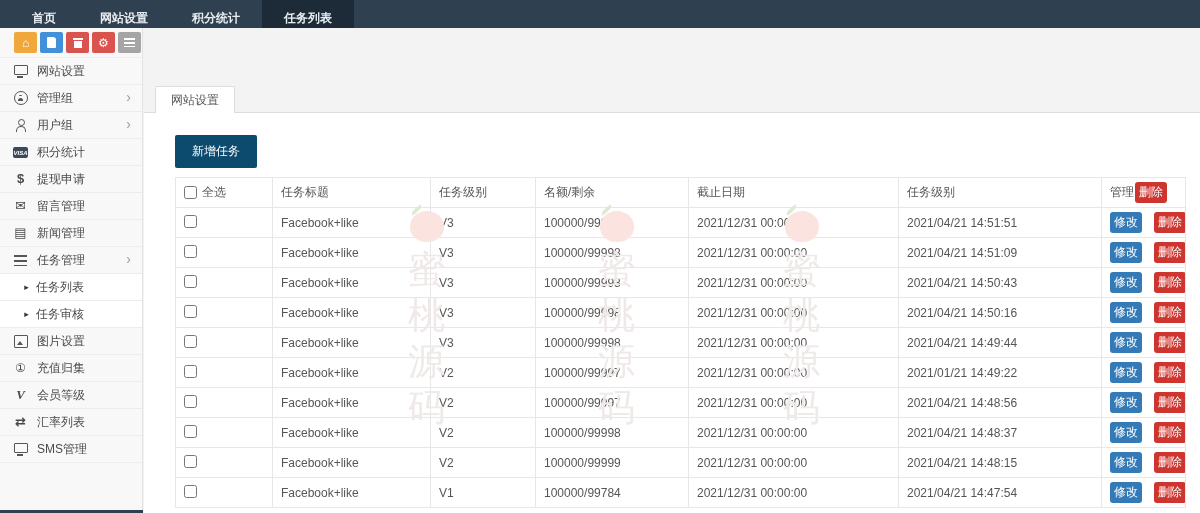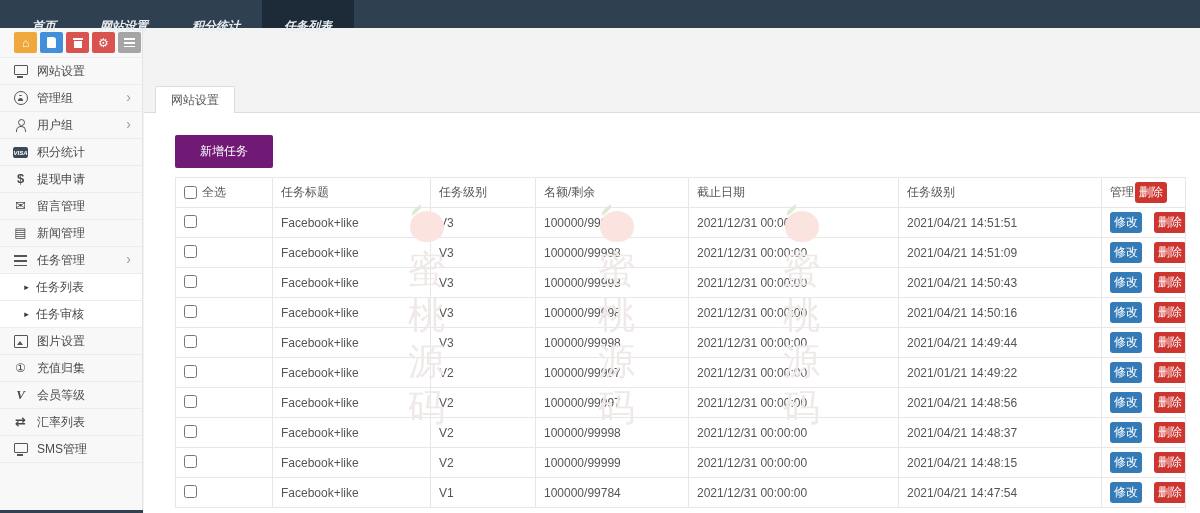--- a/index.html
+++ b/index.html
@@ -5,22 +5,22 @@
   * { margin:0; padding:0; box-sizing:border-box; }
   html,body { width:1200px; height:513px; overflow:hidden; background:#f3f3f4;
     font-family:"Liberation Sans","DejaVu Sans",sans-serif; }
 
   
   .topbar { position:absolute; left:0; top:0; width:1200px; height:28px; background:#2f4050;
     display:flex; align-items:stretch; z-index:20; }
   .logo { width:145px; display:flex; align-items:center; justify-content:center;
     color:#18bc9c; font-size:13px; font-weight:bold; letter-spacing:.3px; cursor:pointer; }
   .topnav { display:flex; margin-left:10px; }
-  .nav-item { padding:12px 22px; line-height:28px; font-size:12px; font-weight:600;
-    color:#e8edf1; cursor:pointer;font-style:italic; }
+  .nav-item { padding:4px 22px; line-height:28px; font-size:12px; font-weight:600;
+    color:#e8edf1; cursor:pointer; }
   .nav-item.active { background:#1d2a38; }
 
   
   .sidebar { position:absolute; left:0; top:28px; bottom:3px; width:143px;
     background:#f8f8f8; border-right:1px solid #e2e2e2; z-index:10; }
   .icon-row { height:30px; display:flex; align-items:center; padding-left:14px; gap:3px;
     border-bottom:1px solid #eee; }
   .tbtn { width:23px; height:21px; border-radius:2px; display:flex; align-items:center;
     justify-content:center; cursor:pointer; color:#fff; font-size:12px; line-height:1; position:relative; }
   .g-file { width:9px; height:11px; background:#fff; border-radius:1px 3px 1px 1px; }
@@ -70,21 +70,21 @@
 
   
   .main { position:absolute; left:144px; top:28px; right:0; bottom:0; }
   .tab-strip { position:absolute; left:0; right:0; top:57px; height:28px;
     border-bottom:1px solid #ddd; padding-left:11px; }
   .tab { display:inline-block; padding:0 15px; line-height:26px; height:28px; background:#fff;
     border:1px solid #ddd; border-bottom:none; border-radius:2px 2px 0 0; font-size:12px;
     color:#555; position:relative; top:1px; cursor:pointer; }
   .panel { position:absolute; left:0; right:0; top:85px; bottom:0; background:#fff; }
 
-  .add-btn { display:block; margin:22px 0 0 31px; padding:8px 25px; background:#701a75;
+  .add-btn { display:block; margin:22px 0 0 31px; padding:8px 17px; background:#0c4a6e;
     border:none; border-radius:2px; color:#fff; font-size:12px; cursor:pointer;
     font-family:inherit; }
 
   table.grid { border-collapse:collapse; table-layout:fixed; width:1010px; margin:9px 0 0 31px; }
   .grid th, .grid td { border:1px solid #e7e7e7; height:29px; padding:0 0 0 8px;
     font-size:12px; color:#555; text-align:left; font-weight:normal; white-space:nowrap; overflow:hidden; }
   .cbwrap { display:flex; align-items:center; gap:5px; cursor:pointer; }
   .cbwrap input, .grid td input { width:13px; height:13px; margin:0; cursor:pointer; }
   .manage-cell { display:flex; align-items:center; gap:1px; height:29px; padding-right:2px; }
   .btn { border:none; border-radius:3px; color:#fff; font-size:12px; padding:4px 4px;

